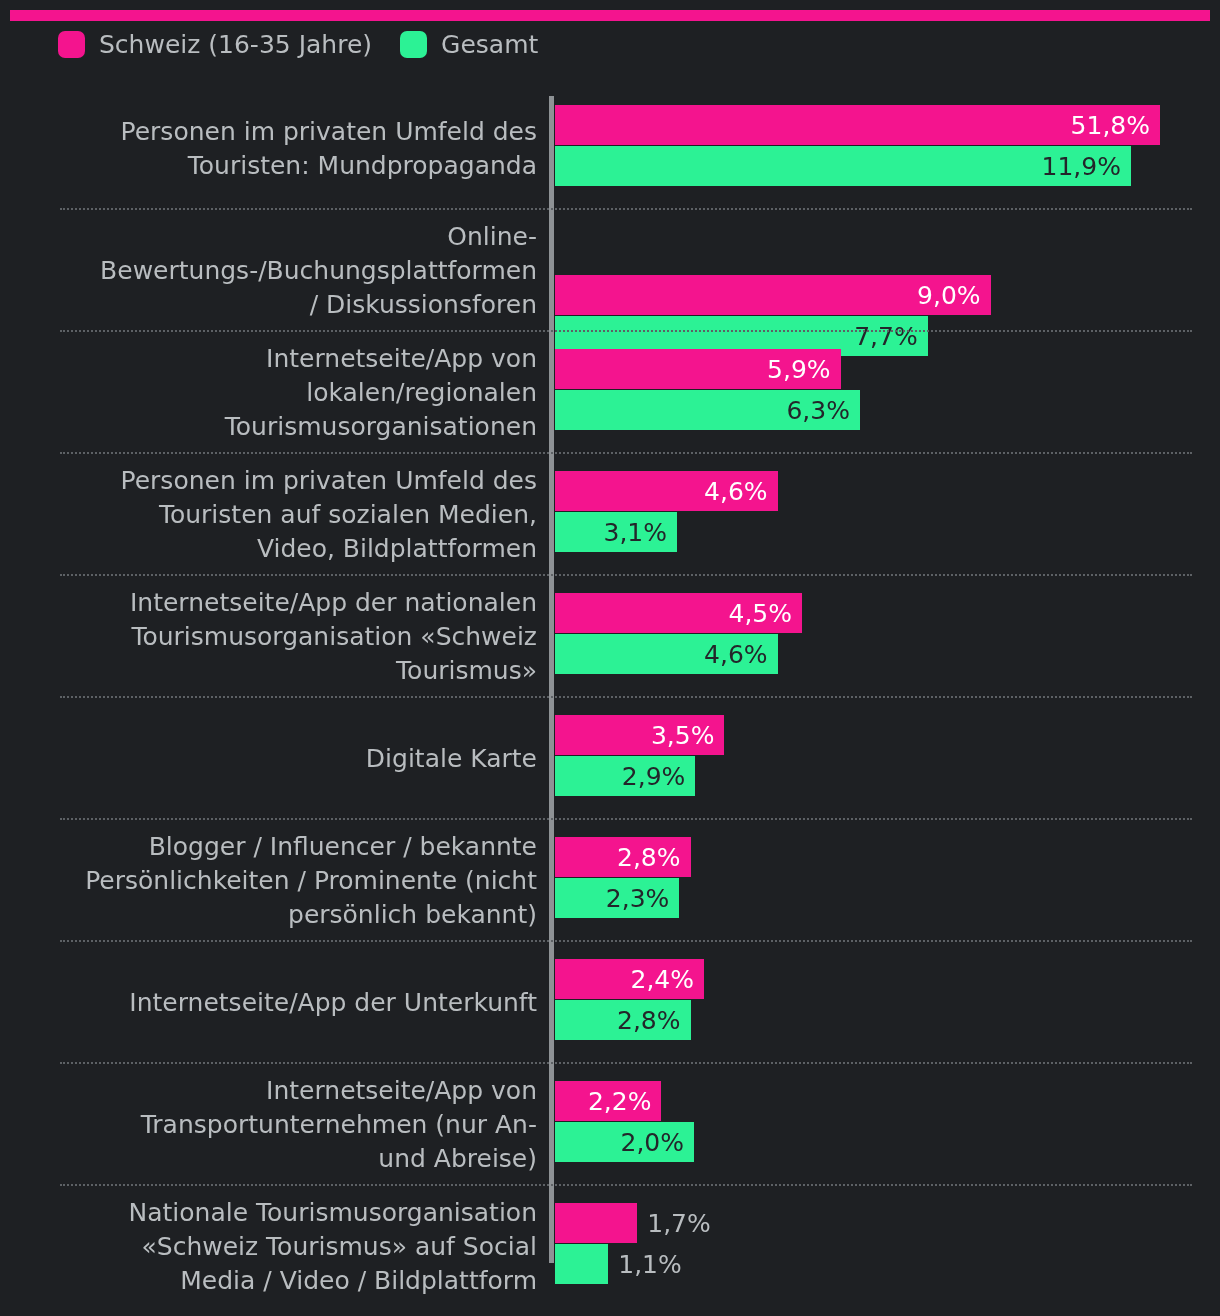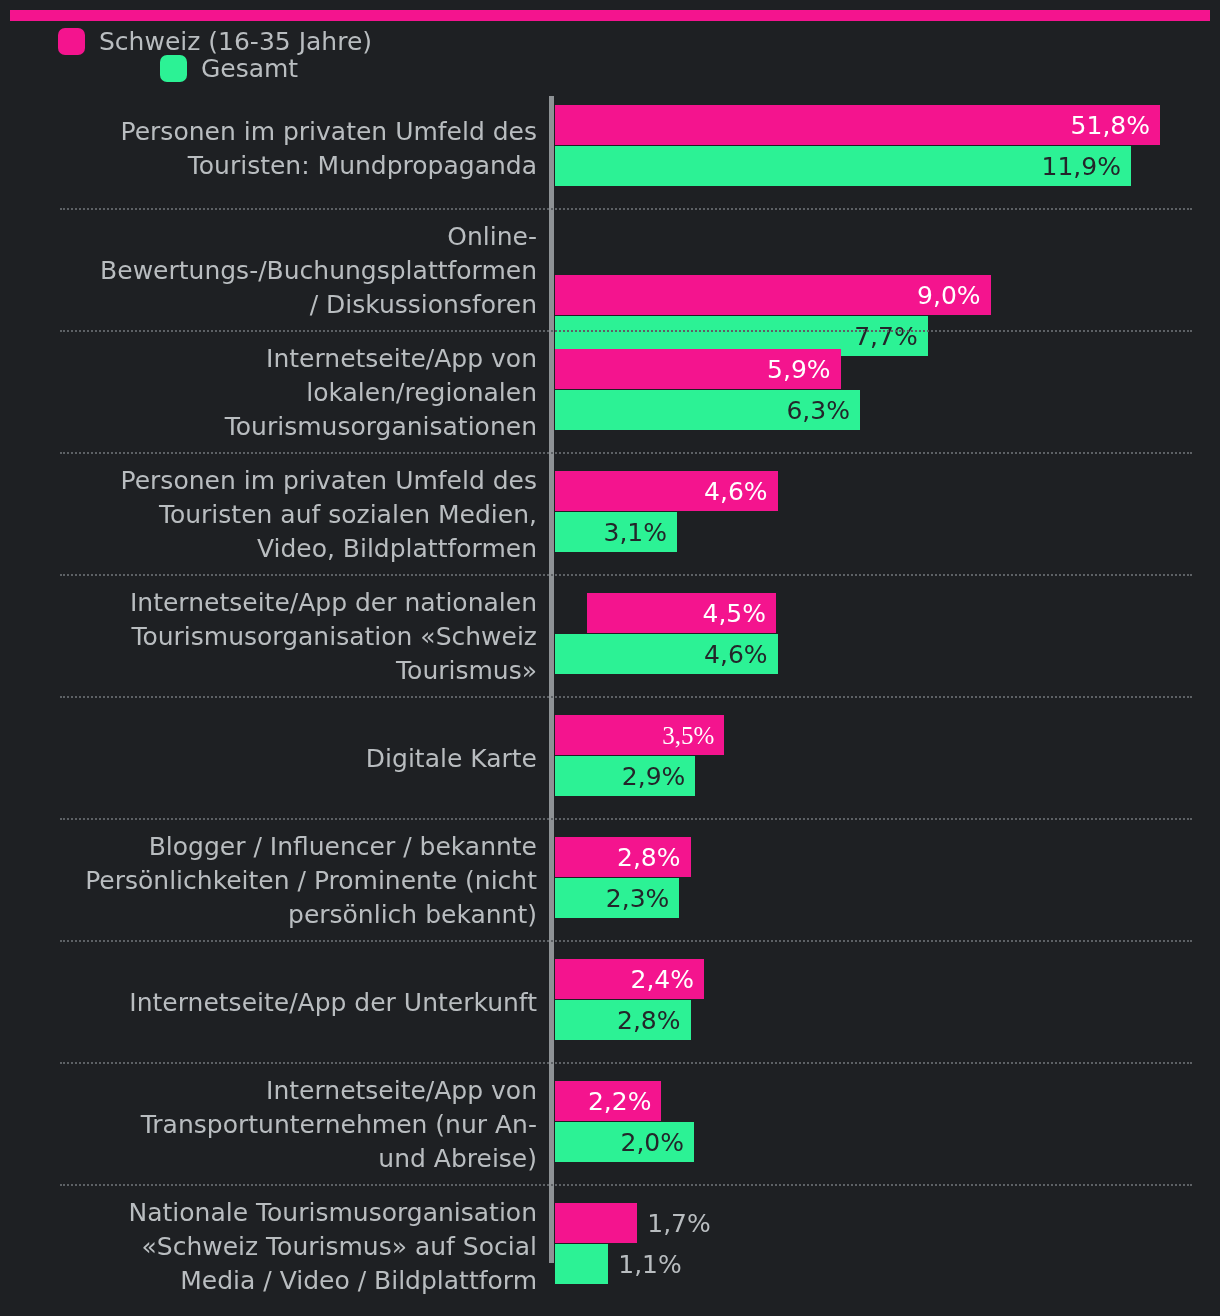--- a/index.html
+++ b/index.html
@@ -36,21 +36,20 @@
 
   
   #legend {
     position: absolute;
     left: 58px;
     top: 28px;
     height: 32px;
     display: flex;
     align-items: center;
     gap: 0;
-    flex-direction: column;
   }
   .legend-item {
     display: flex;
     align-items: center;
   }
   .legend-item + .legend-item { margin-left: 28px; }
   .legend-swatch {
     width: 27px;
     height: 27px;
     border-radius: 7px;
@@ -217,33 +216,33 @@
             <span class="bar-value inside">3,1%</span>
           </div>
         </div>
         <div class="row-sep"></div>
       </div>
       <div class="row" style="top: 488px;">
         <div class="row-label">Internetseite/App der nationalen
 Tourismusorganisation «Schweiz
 Tourismus»</div>
         <div class="bars">
-          <div class="bar pink" style="width: 189px; margin-left: 32px;">
+          <div class="bar pink" style="width: 247px;">
             <span class="bar-value inside">4,5%</span>
           </div>
           <div class="bar green" style="width: 222.64px;">
             <span class="bar-value inside">4,6%</span>
           </div>
         </div>
         <div class="row-sep"></div>
       </div>
       <div class="row" style="top: 610px;">
         <div class="row-label">Digitale Karte</div>
         <div class="bars">
-          <div class="bar pink" style="width: 169.4px; font-family: Liberation Serif, serif;">
+          <div class="bar pink" style="width: 169.4px;">
             <span class="bar-value inside">3,5%</span>
           </div>
           <div class="bar green" style="width: 140.36px;">
             <span class="bar-value inside">2,9%</span>
           </div>
         </div>
         <div class="row-sep"></div>
       </div>
       <div class="row" style="top: 732px;">
         <div class="row-label">Blogger / Influencer / bekannte

